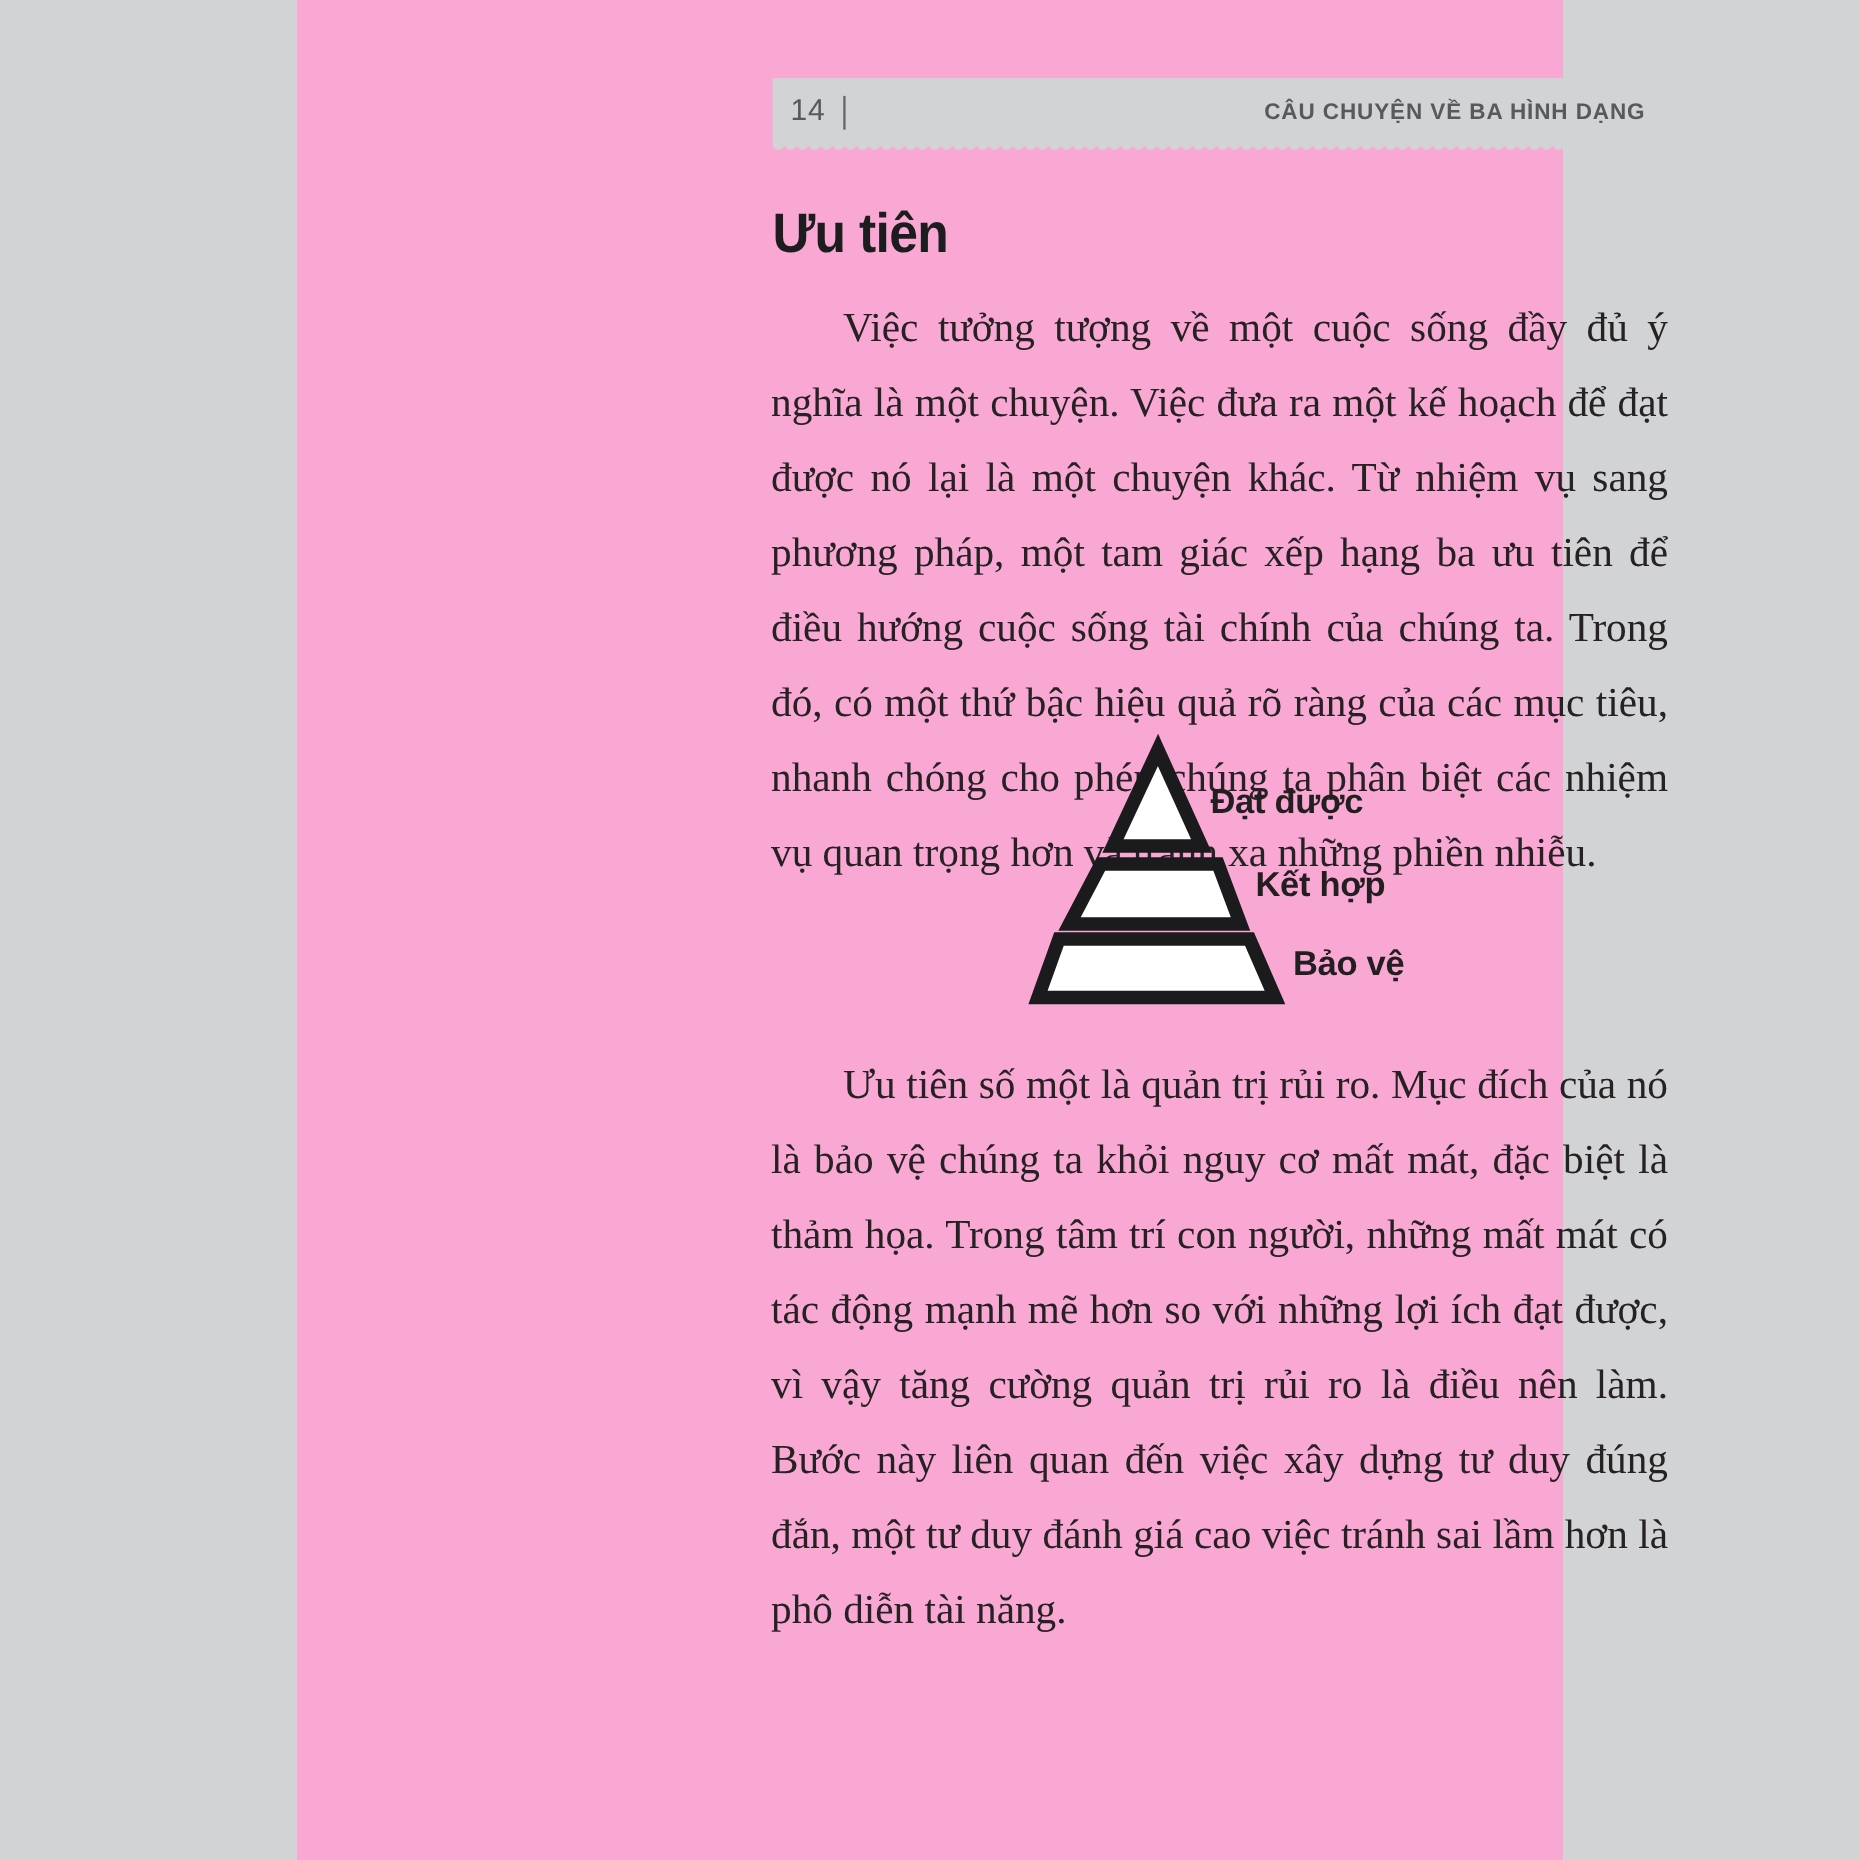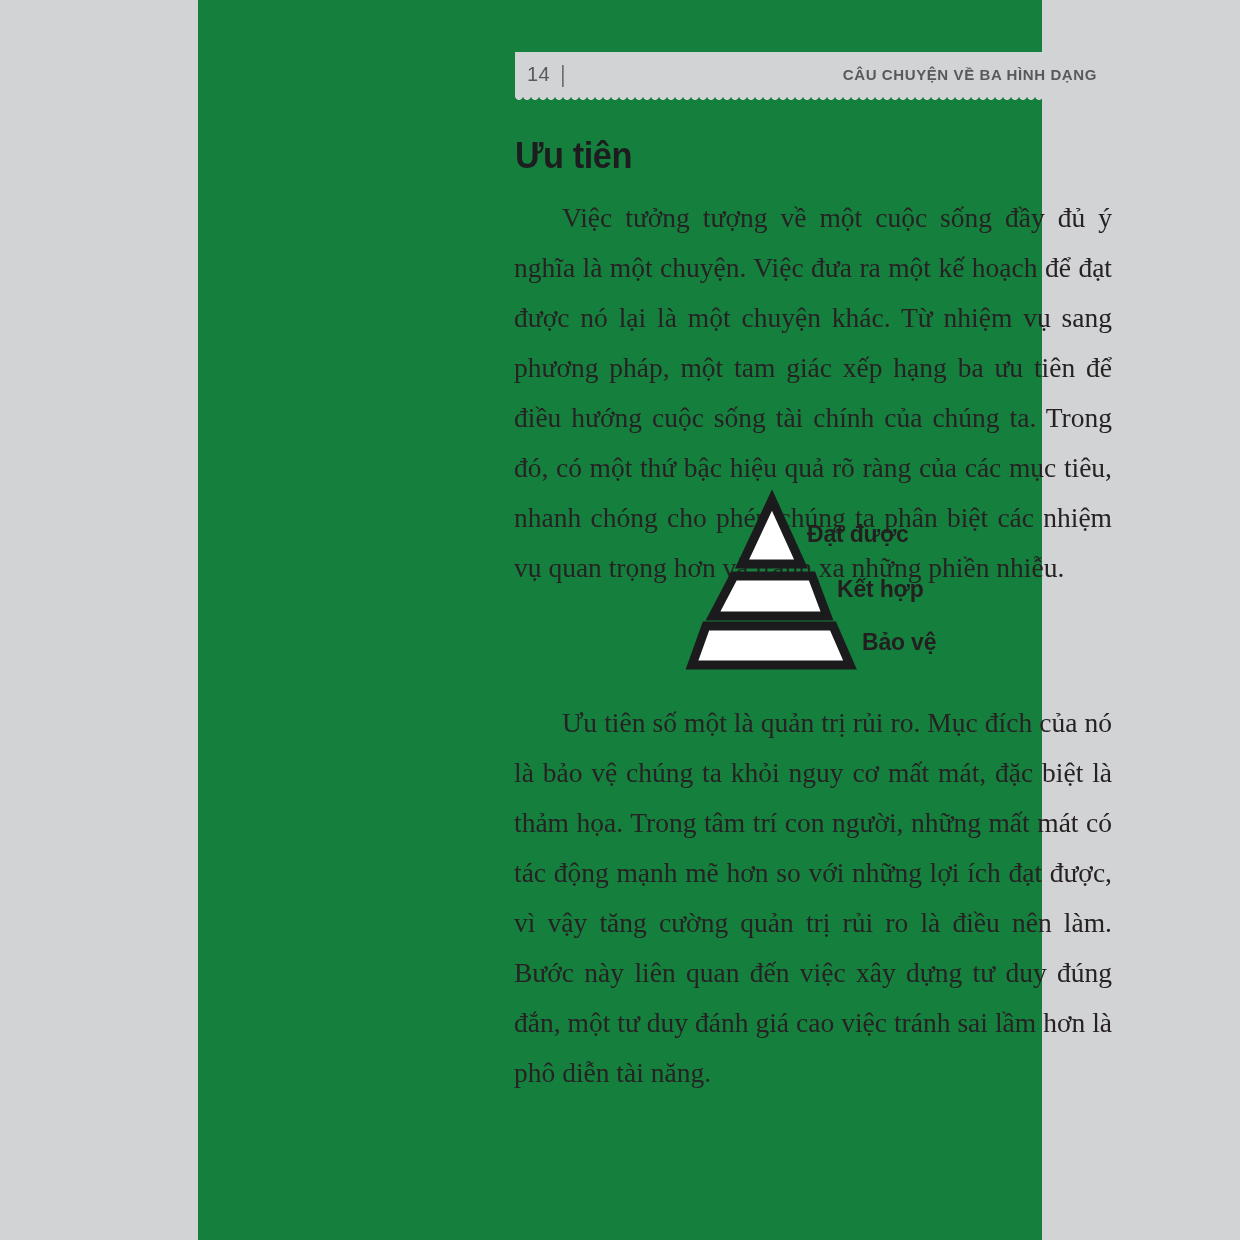--- a/index.html
+++ b/index.html
@@ -10,21 +10,21 @@
     overflow: hidden;
     font-family: "Liberation Serif", serif;
     color: #262223;
   }
 
   
   .scan-band { position: absolute; top: 0; height: 1240px; background: #d2d3d5; }
   .scan-band.left  { left: 0;  width: 198px; }
   .scan-band.right { left: 1042px; width: 198px; }
 
-  .page-area { position: absolute; left: 198px; top: 0; width: 844px; height: 1240px; background: #15803d; }
+  .page-area { position: absolute; left: 198px; top: 0; width: 844px; height: 1240px; background: #f9a8d4; }
 
   
   .header-bar {
     position: absolute; left: 317px; top: 52px; width: 598px; height: 44px;
     background: #d2d3d5;
     display: flex; align-items: center; justify-content: space-between;
     padding: 0 16px 0 12px;
     font-family: "Liberation Sans", sans-serif;
     color: #58595b;
   }

